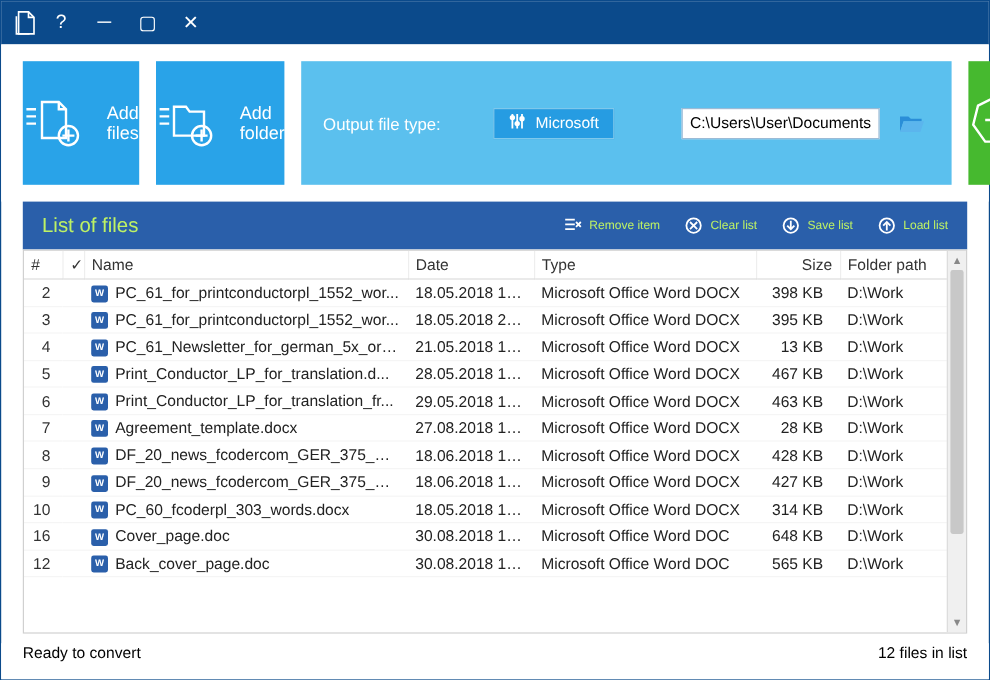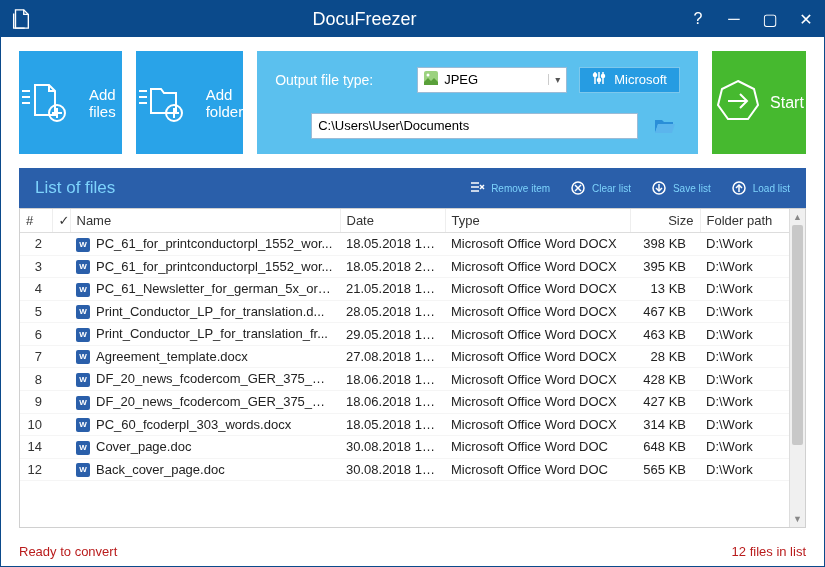--- a/index.html
+++ b/index.html
@@ -7,59 +7,58 @@
 .window { width: 825px; height: 567px; background: #fff; border: 1px solid #0b4a8b; display: flex; flex-direction: column; }
 .titlebar { background: #0b4a8b; color: #fff; height: 36px; display: flex; align-items: center; padding: 0 8px; }
 .titlebar .logo { width: 24px; height: 24px; margin-right: 8px; display: flex; align-items: center; justify-content: center; }
 .titlebar .title { flex: 1; text-align: center; font-size: 18px; font-weight: 300; }
 .titlebar .controls { display: flex; gap: 16px; align-items: center; }
 .titlebar .controls span { cursor: pointer; font-size: 16px; width: 20px; text-align: center; }
 .toolbar { background: #fff; padding: 14px 18px; display: flex; gap: 14px; }
 .bigbtn { width: 120px; height: 103px; background: #29a3e8; color: #fff; display: flex; flex-direction: row; align-items: center; justify-content: center; cursor: pointer; gap: 20px; }
 .bigbtn .icon-wrap { height: 50px; display: flex; align-items: center; justify-content: center; }
 .bigbtn .label { font-size: 15px; }
-.output-panel { flex: 1; background: #5bc0ee; padding: 14px 18px; display: flex; flex-direction: column; justify-content: center; gap: 20px; }
+.output-panel { flex: 1; background: #5bc0ee; padding: 14px 18px; display: flex; justify-content: center; gap: 20px; }
 .output-row { display: flex; align-items: center; gap: 12px; }
 .output-row .lbl { color: #fff; font-size: 14px; width: 130px; }
 .output-select { background: #fff; border: 1px solid #9bbbd6; height: 26px; width: 150px; display: flex; align-items: center; padding: 0 6px; font-size: 13px; gap: 6px; }
 .output-select .chev { margin-left: auto; border-left: 1px solid #ccc; padding-left: 6px; color: #555; font-size: 10px; }
 .settings-btn { background: #269ce2; color: #fff; height: 26px; padding: 0 12px; display: flex; align-items: center; gap: 8px; border: 1px solid #7ec8ec; cursor: pointer; font-size: 13px; }
 .folder-input { background: #fff; border: 1px solid #9bbbd6; height: 26px; flex: 1; display: flex; align-items: center; padding: 0 6px; font-size: 13px; margin-left: 36px; }
 .folder-btn { width: 30px; height: 26px; display: flex; align-items: center; justify-content: center; cursor: pointer; }
 .start-btn { width: 110px; height: 103px; background: #46b92f; color: #fff; display: flex; flex-direction: row; align-items: center; justify-content: center; cursor: pointer; gap: 8px; }
-.listheader { background: #2a5faa; color: #7dd3fc; height: 40px; display: flex; align-items: center; padding: 0 16px; margin: 0 18px; }
+.listheader { background: #2a5faa; color: #bef264; height: 40px; display: flex; align-items: center; padding: 0 16px; margin: 0 18px; }
 .listheader .title { font-size: 17px; flex: 1; }
 .listheader .actions { display: flex; gap: 20px; }
 .listheader .action { display: flex; align-items: center; gap: 6px; cursor: pointer; font-size: 10px; }
 .grid { flex: 1; margin: 0 18px 8px 18px; border: 1px solid #d0d0d0; background: #fff; overflow: hidden; position: relative; }
 .grid table { width: 100%; border-collapse: collapse; font-size: 13px; table-layout: fixed; }
 .grid thead th { text-align: left; font-weight: 400; color: #333; padding: 4px 6px; border-bottom: 1px solid #ddd; border-right: 1px solid #eee; background: #fff; }
 .grid tbody td { padding: 3px 6px; border-bottom: 1px solid #f5f5f5; white-space: nowrap; overflow: hidden; text-overflow: ellipsis; color: #222; }
 .grid tbody td.size { text-align: right; padding-right: 14px; }
 .grid tbody td.num { text-align: right; padding-right: 10px; color: #333; }
 .file-icon { display: inline-block; width: 14px; height: 14px; background: #2a5faa; color: #fff; font-size: 8px; font-weight: bold; text-align: center; line-height: 14px; border-radius: 2px; margin-right: 6px; vertical-align: middle; }
 .scrollbar { position: absolute; right: 0; top: 0; bottom: 0; width: 16px; background: #f0f0f0; border-left: 1px solid #ddd; }
 .scrollbar .arrow { height: 16px; display: flex; align-items: center; justify-content: center; font-size: 9px; color: #888; cursor: pointer; }
 .scrollbar .thumb { position: absolute; left: 2px; right: 2px; top: 16px; height: 220px; background: #c8c8c8; border-radius: 2px; }
-.statusbar { height: 30px; background: #fff; display: flex; align-items: center; padding: 0 18px; font-size: 13px; color: #b91c1c; }
+.statusbar { height: 30px; background: #fff; display: flex; padding: 0 18px; font-size: 13px; color: #000000; }
 .statusbar .right { margin-left: auto; }
 </style>
 </head>
 <body>
 
 <div class="window">
   <div class="titlebar">
     <div class="logo">
       <svg width="22" height="22" viewBox="0 0 24 24" fill="none" stroke="#fff" stroke-width="1.5">
           <path d="M6 2h9l5 5v15H6z"></path>
           <path d="M15 2v5h5"></path>
           <path d="M4 6v16h12"></path>
         </svg>
     </div>
-    <div class="title">DocuFreezer</div>
     <div class="controls">
       <span>?</span>
       <span>─</span>
       <span>▢</span>
       <span>✕</span>
     </div>
   </div>
 
   <div class="toolbar">
     <div class="bigbtn">
@@ -89,31 +88,20 @@
             <line x1="38" y1="27" x2="38" y2="37"></line>
             <line x1="33" y1="32" x2="43" y2="32"></line>
         </svg>
       </div>
       <div class="label">Add folder</div>
     </div>
 
     <div class="output-panel">
       <div class="output-row">
         <div class="lbl">Output file type:</div>
-        <div class="output-select">
-          <span>
-            <svg width="14" height="14" viewBox="0 0 14 14">
-                <rect width="14" height="14" fill="#9cd27f" rx="2"></rect>
-                <circle cx="4" cy="4" r="1.5" fill="#fff"></circle>
-                <path d="M0 11l4-4 3 3 3-3 4 4v3H0z" fill="#5aa03a"></path>
-              </svg>
-          </span>
-          <span>JPEG</span>
-          <span class="chev">▾</span>
-        </div>
         <div class="settings-btn">
           <span>
             <svg width="14" height="14" viewBox="0 0 14 14" stroke="#fff" stroke-width="1.5">
                 <line x1="3" y1="1" x2="3" y2="13"></line>
                 <line x1="7" y1="1" x2="7" y2="13"></line>
                 <line x1="11" y1="1" x2="11" y2="13"></line>
                 <circle cx="3" cy="4" r="1.5" fill="#fff"></circle>
                 <circle cx="7" cy="9" r="1.5" fill="#fff"></circle>
                 <circle cx="11" cy="5" r="1.5" fill="#fff"></circle>
               </svg>
@@ -284,21 +272,21 @@
           <tr>
             <td class="num">10</td>
             <td></td>
             <td><span class="file-icon">W</span>PC_60_fcoderpl_303_words.docx</td>
             <td>18.05.2018 19:54</td>
             <td>Microsoft Office Word DOCX</td>
             <td class="size">314 KB</td>
             <td>D:\Work</td>
           </tr>
           <tr>
-            <td class="num">14</td>
+            <td class="num">16</td>
             <td></td>
             <td><span class="file-icon">W</span>Cover_page.doc</td>
             <td>30.08.2018 19:18</td>
             <td>Microsoft Office Word DOC</td>
             <td class="size">648 KB</td>
             <td>D:\Work</td>
           </tr>
           <tr>
             <td class="num">12</td>
             <td></td>

